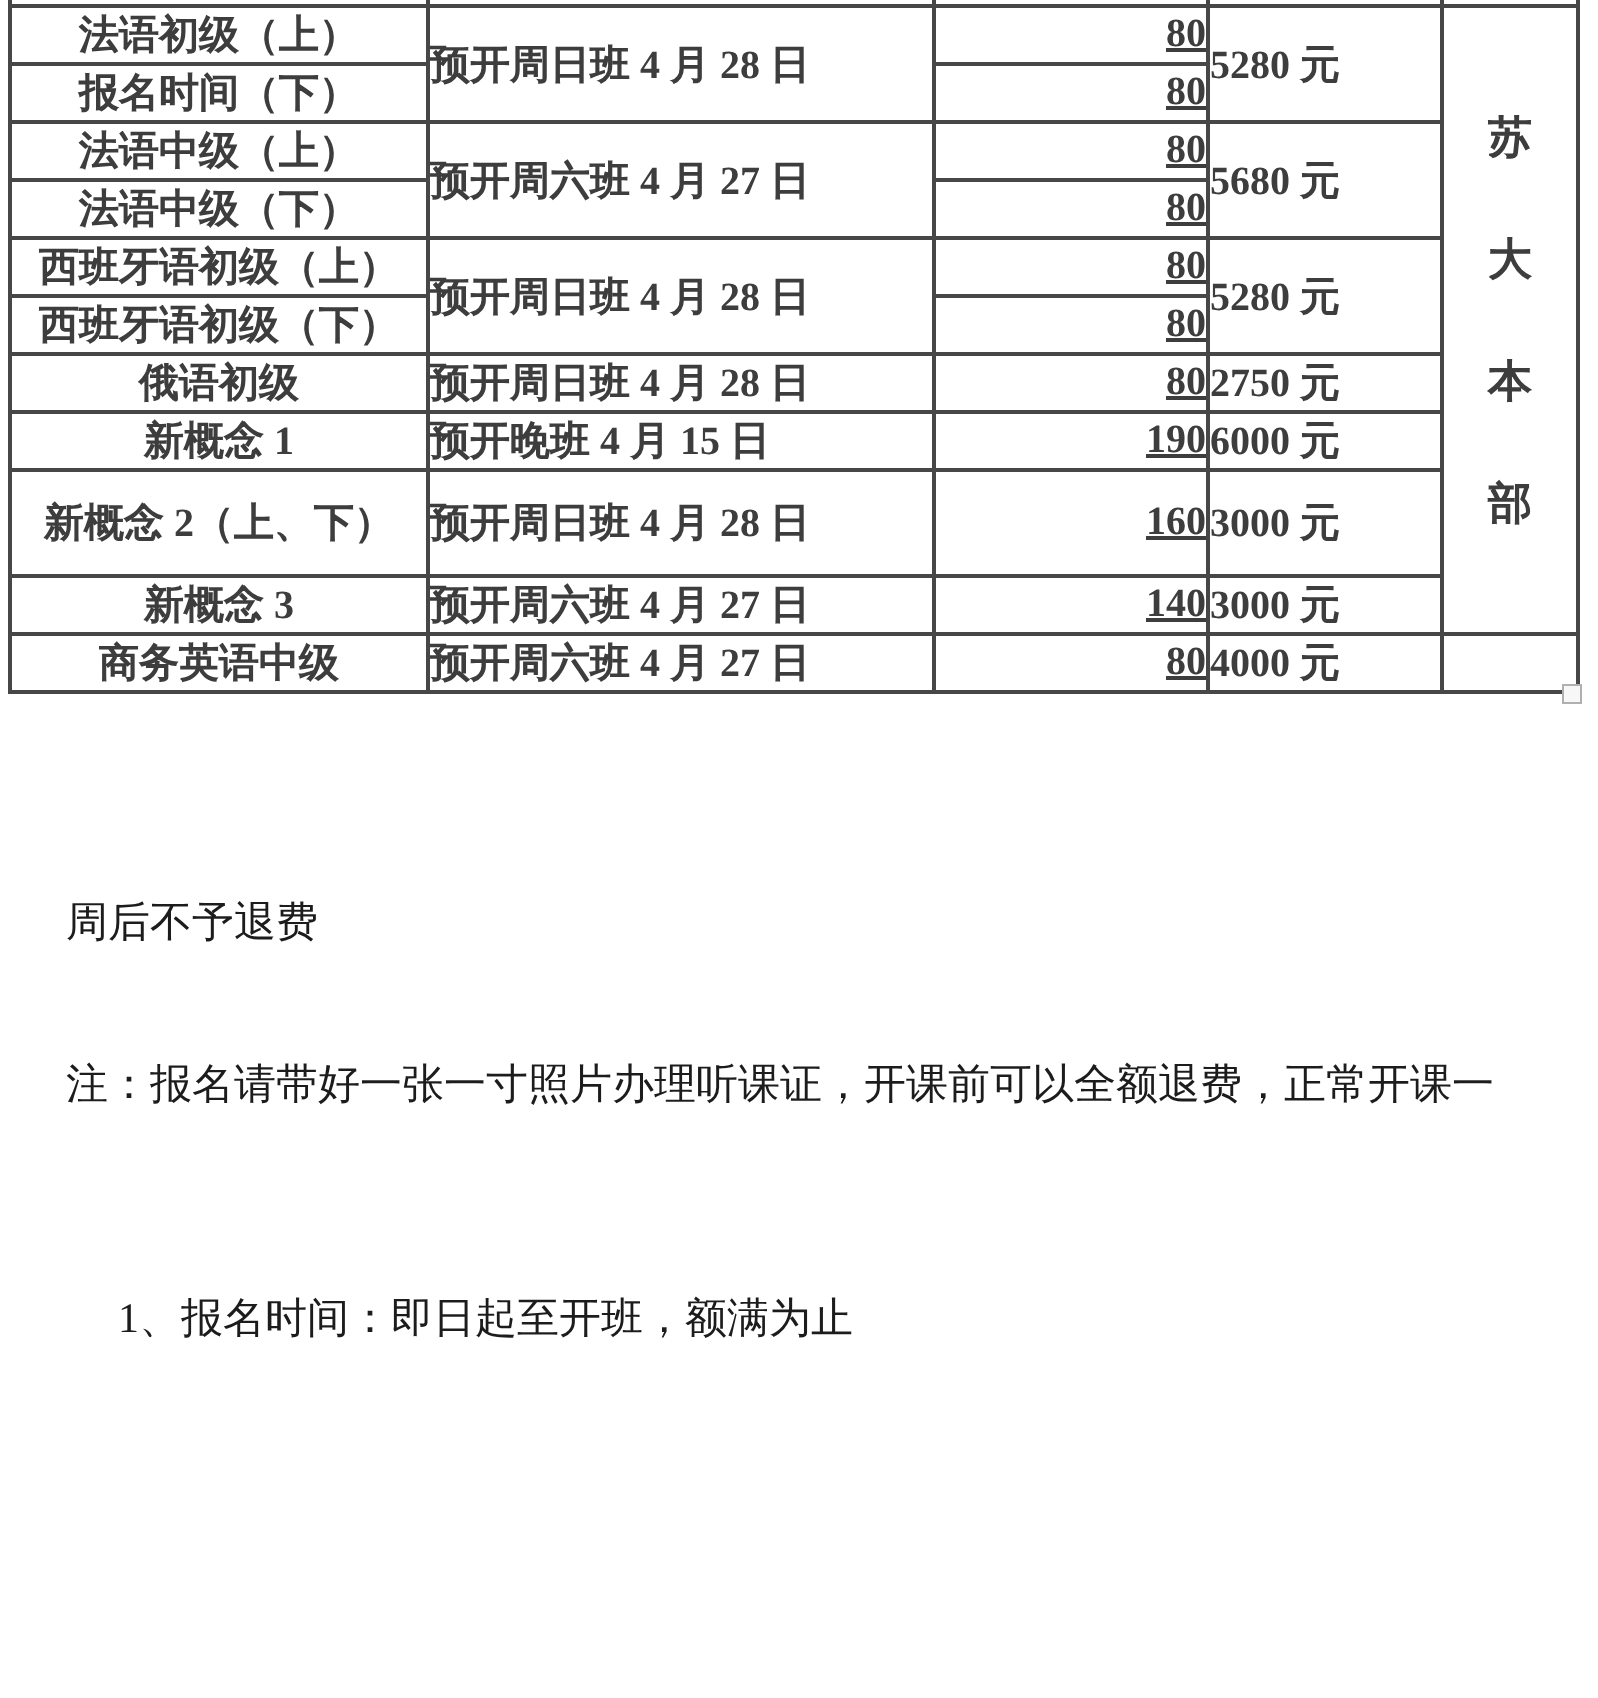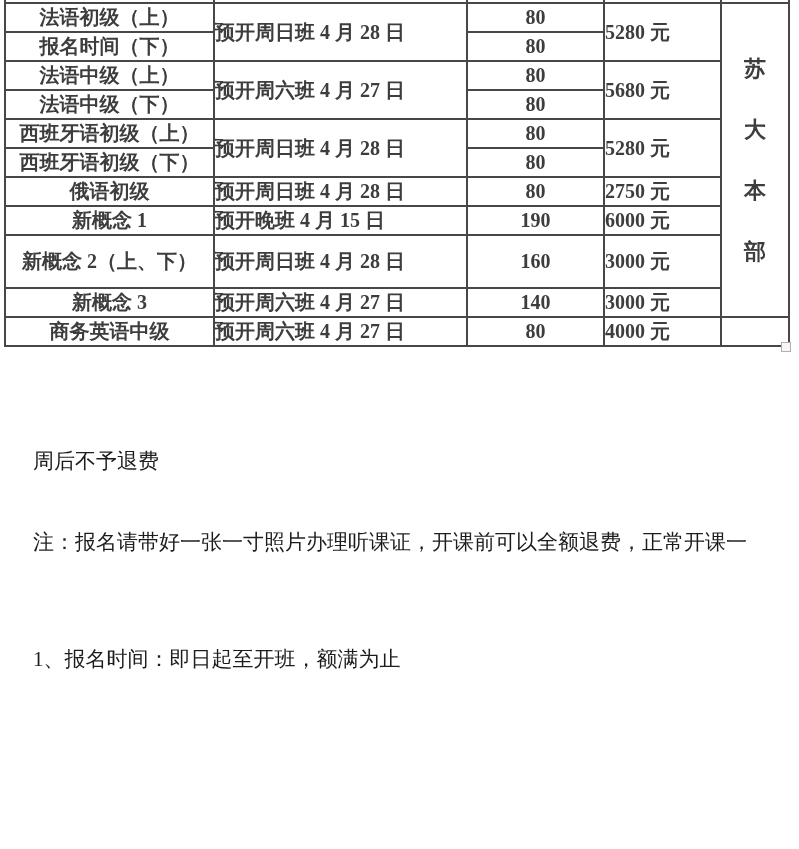--- a/index.html
+++ b/index.html
@@ -26,21 +26,21 @@
     padding: 0;
     color: #3d3d3d;
     font-weight: bold;
     font-size: 20px;
     overflow: hidden;
     vertical-align: middle;
   }
   tr.sliver td { border-top: none; height: 2px; }
   td.cell-course  { text-align: center; }
   td.cell-sched   { text-align: left; padding-left: 10px; }
-  td.cell-hours   { text-align: center; }
+  td.cell-hours   { text-align: right; text-decoration: underline; }
   td.cell-price   { text-align: left; }
   td.cell-campus  { text-align: center; }
   .vstack {
     display: flex;
     flex-direction: column;
     align-items: center;
     justify-content: center;
     gap: 31px;
     font-size: 22px;
     color: #3d3d3d;
@@ -59,21 +59,21 @@
   .notes {
     position: absolute;
     left: 33px;
     top: 394px;
     font-size: 21px;
     line-height: 27px;
     color: #1c1c1c;
     white-space: pre;
   }
   .note-line { height: 27px; }
-  .note-line.gap { margin-top: 36px; }
+  .note-line.gap { margin-top: 36px; margin-left: 26px; }
 </style>
 </head>
 <body>
 
 <div class="page">
 
   <table class="ctable">
     <colgroup>
       <col style="width:209px">
       <col style="width:253px">

